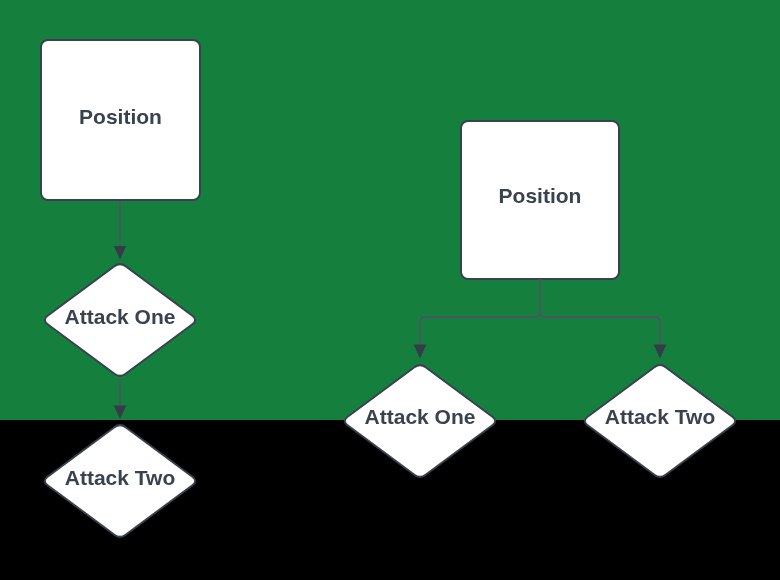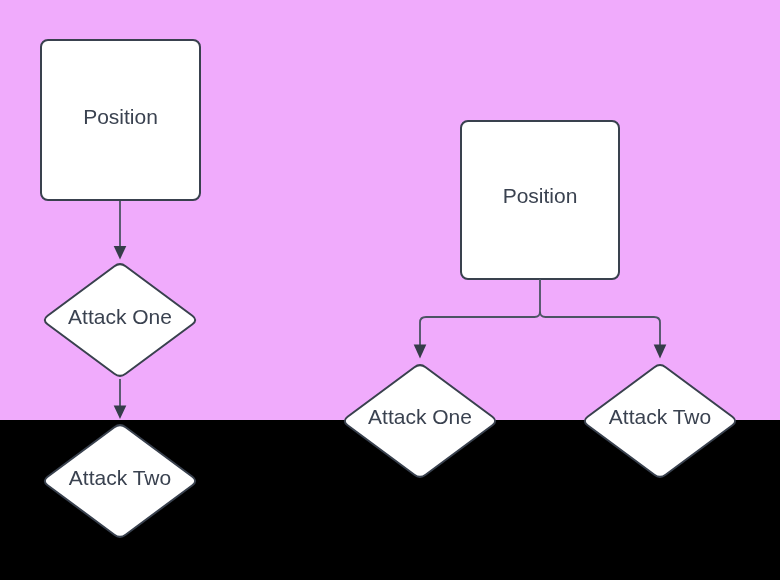--- a/index.html
+++ b/index.html
@@ -8,21 +8,22 @@
     background: #000000;
     width: 780px;
     height: 580px;
     overflow: hidden;
     font-family: "Liberation Sans", sans-serif;
   }
   .stage {
     position: relative;
     width: 780px;
     height: 420px;
-    background: #f0abfc;
+    background: #15803d;
+    font-weight: bold;
   }
   svg { display: block; }
   .shape {
     fill: #ffffff;
     stroke: #39414e;
     stroke-width: 2;
   }
   .label {
     font-family: "Liberation Sans", sans-serif;
     font-size: 21px;

